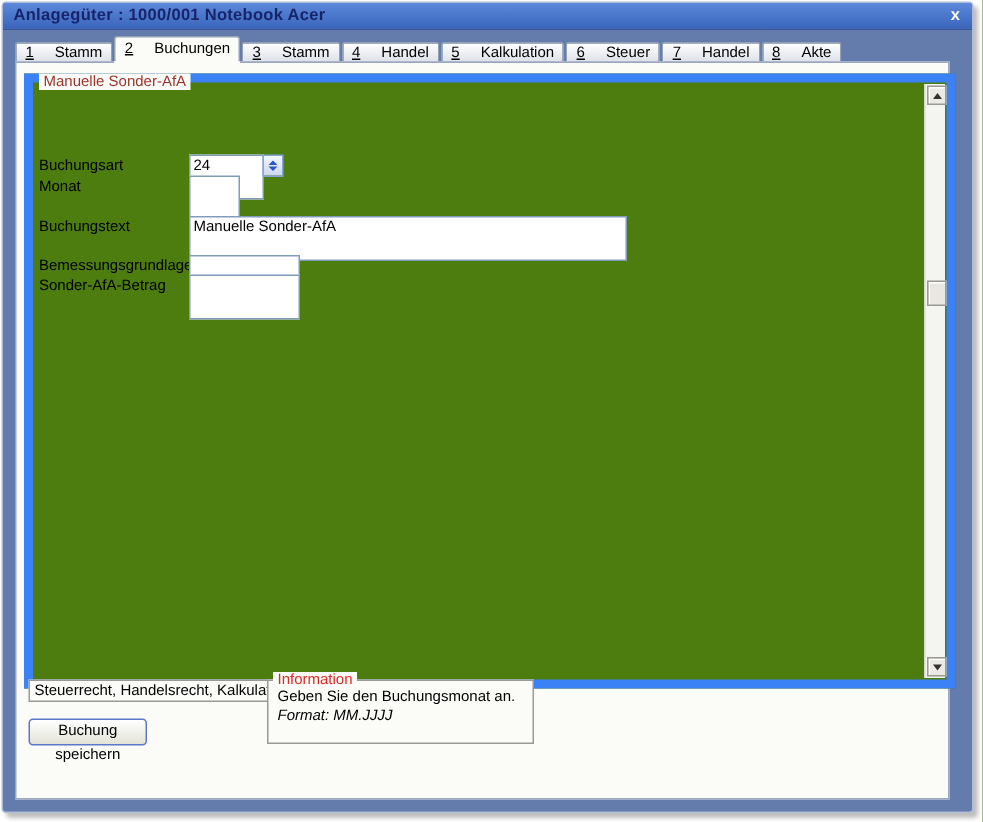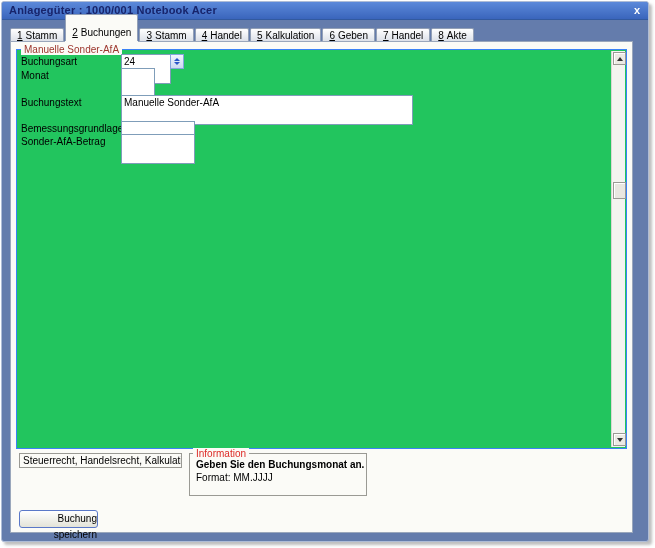--- a/index.html
+++ b/index.html
@@ -27,40 +27,40 @@
   }
   
   .tabbar{position:absolute;left:8px;top:25px;height:14px;display:flex;align-items:flex-end;}
   .tab{
     height:11px;padding:1px 6px 0 6px;margin-right:1px;
     background:linear-gradient(#ffffff,#dde1e9);
     border:1px solid #93a0b6;border-bottom:none;border-radius:2px 2px 0 0;
     font-size:10px;color:#000;white-space:nowrap;line-height:11px;
   }
   .tab.active{
-    height:14px;padding-top:12px;background:#fbfbf7;position:relative;z-index:3;
+    height:14px;padding-top:2px;background:#fbfbf7;position:relative;z-index:3;
     box-shadow:0 1px 0 #fbfbf7;
   }
   .tab u{text-decoration:underline;}
-  .tab .lbl{margin-left:3px;}
+  .tab .lbl{margin-left:14px;}
   
   .content{
     position:absolute;left:8px;top:39px;width:621px;height:490px;
     background:#fbfbf7;border:1px solid #9aa7bc;z-index:2;
   }
   
   .fs{
     position:absolute;left:5px;top:7px;width:609px;height:398px;
-    border:1px solid #3b82f6;background:#22c55e;
+    border:6px solid #3b82f6;background:#4d7c0f;
   }
   .fs-legend{
     position:absolute;left:4px;top:-6px;background:#fbfbf7;padding:0 3px;
     font-size:10px;color:#9c352c;white-space:nowrap;
   }
-  .row{position:absolute;left:0;height:13px;}
+  .row{position:absolute;left:0;height:13px;margin-top:44px;}
   .row .flabel{position:absolute;left:4px;top:0;font-size:10px;color:#000;line-height:13px;white-space:nowrap;}
   .tbox{
     position:absolute;top:-1px;height:13px;background:#ffffff;border:1px solid #7f9db9;
     font-family:"Liberation Sans",sans-serif;font-size:10px;color:#000;padding:0 0 15px 2px;margin:0;
   }
   .spinner{
     position:absolute;top:-1px;width:14px;height:15px;background:linear-gradient(#f2f6fe,#ccd8f0);
     border:1px solid #86a4dc;box-sizing:border-box;display:flex;flex-direction:column;
     align-items:center;justify-content:center;gap:1px;
   }
@@ -87,50 +87,50 @@
   .statusbox{
     position:absolute;left:8px;top:411px;width:158px;height:13px;
     border:1px solid #9a9a94;background:#fbfbf7;font-size:10px;color:#000;
     line-height:13px;padding-left:3px;white-space:nowrap;overflow:hidden;
   }
   .savebtn{
     position:absolute;left:8px;top:437px;width:79px;height:18px;
     background:linear-gradient(#ffffff,#e3e3d8);
     border:1px solid #5a78c8;border-radius:3px;
     font-family:"Liberation Sans",sans-serif;font-size:10px;color:#000;
-    text-align:right;line-height:16px;padding:0;margin-top:31px;
+    text-align:center;line-height:16px;padding:0;
   }
   .infobox{
-    position:absolute;left:178px;top:411px;width:176px;height:41px;
+    position:absolute;left:167px;top:411px;width:176px;height:41px;
     border:1px solid #9a9a94;background:#fbfbf7;
   }
   .info-legend{
     position:absolute;left:3px;top:-6px;background:#fbfbf7;padding:0 3px;
     font-size:10px;color:#dd2a26;white-space:nowrap;
   }
   .info-line1,.info-line2{position:absolute;left:6px;font-size:10px;color:#000;white-space:nowrap;}
-  .info-line1{top:5px;font-weight:bold;} .info-line2{top:18px;}
+  .info-line1{top:5px;} .info-line2{top:18px;font-style:italic;}
 </style>
 </head>
 <body>
 
 <div class="window">
 
   <div class="titlebar">
     <span class="title">Anlagegüter : 1000/001 Notebook Acer</span>
     <span class="close-x">x</span>
   </div>
 
   <div class="tabbar">
     <div class="tab"><u>1</u><span class="lbl">Stamm</span></div>
     <div class="tab active"><u>2</u><span class="lbl">Buchungen</span></div>
     <div class="tab"><u>3</u><span class="lbl">Stamm</span></div>
     <div class="tab"><u>4</u><span class="lbl">Handel</span></div>
     <div class="tab"><u>5</u><span class="lbl">Kalkulation</span></div>
-    <div class="tab"><u>6</u><span class="lbl">Geben</span></div>
+    <div class="tab"><u>6</u><span class="lbl">Steuer</span></div>
     <div class="tab"><u>7</u><span class="lbl">Handel</span></div>
     <div class="tab"><u>8</u><span class="lbl">Akte</span></div>
   </div>
 
   <div class="content">
 
     <div class="fs">
       <span class="fs-legend">Manuelle Sonder-AfA</span>
 
       <div class="row" style="top:5px;width:100%;">

